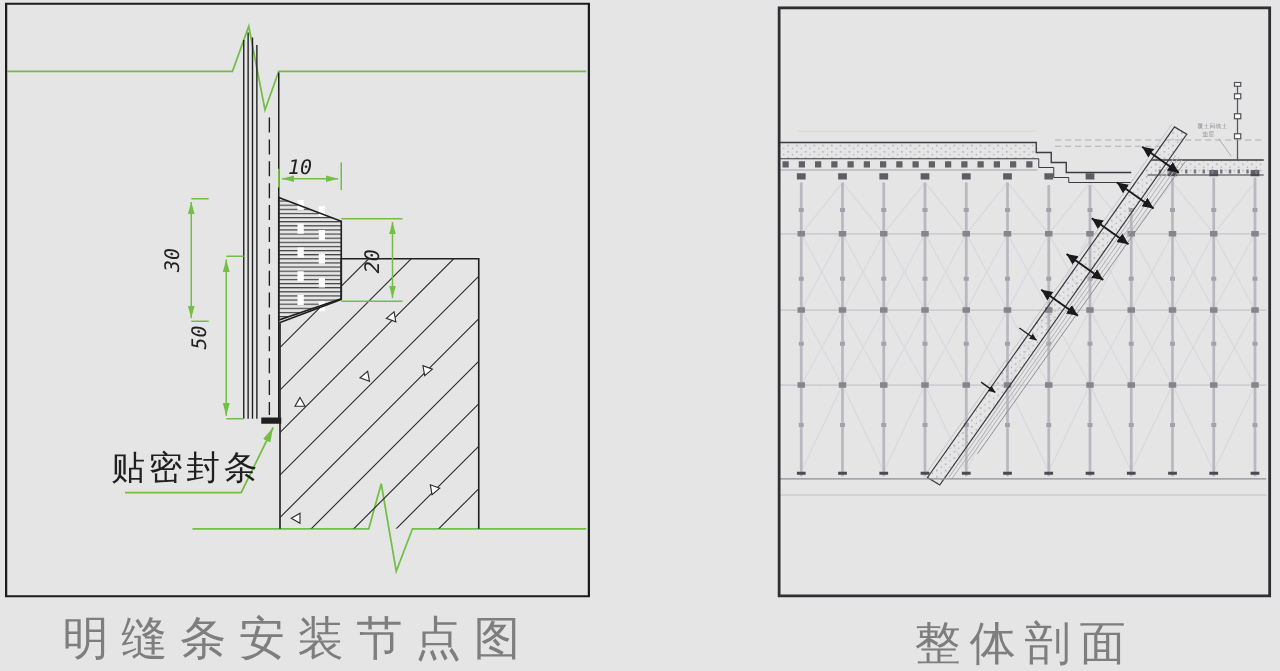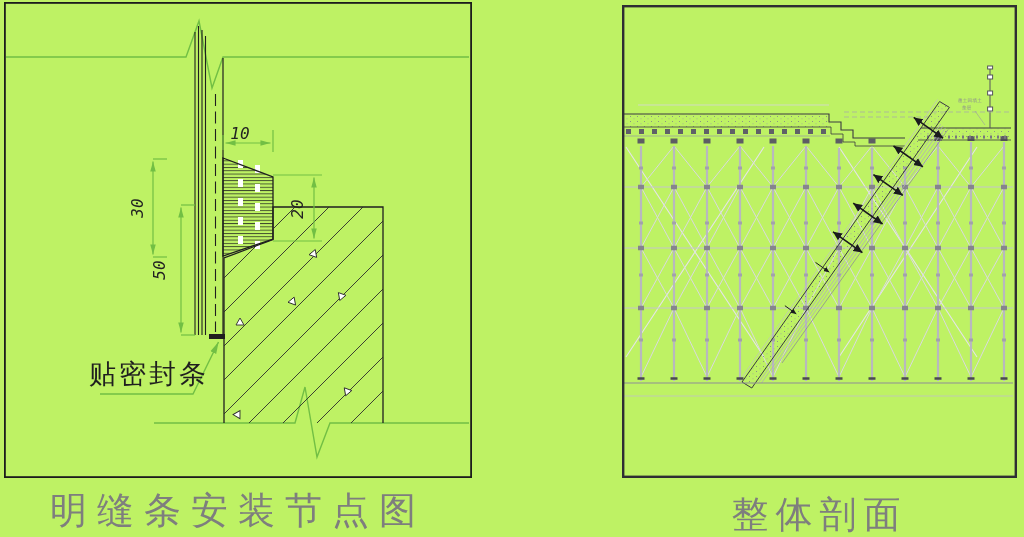--- a/index.html
+++ b/index.html
@@ -1,16 +1,16 @@
 <!DOCTYPE html>
 <html><head>
 <meta charset="utf-8">
 <style>
   html,body{margin:0;padding:0;background:#ffffff;}
-  #stage{position:relative;width:1024px;height:537px;background:#bef264;overflow:hidden;
+  #stage{position:relative;width:1024px;height:537px;background:#e5e5e5;overflow:hidden;
          font-family:"Liberation Sans",sans-serif;}
   .figbox{position:absolute;}
   .caption{position:absolute;text-align:center;color:#7e7e7e;
            font-family:"Liberation Serif",serif;font-weight:400;}
   #cap-left{left:4px;top:486px;width:468px;font-size:37px;letter-spacing:10px;}
   #cap-right{left:622px;top:490px;width:395px;font-size:37px;letter-spacing:7px;}
   svg{display:block;}
   text{user-select:none;}
   .dimtxt{font-family:"DejaVu Sans Mono",monospace;font-style:italic;font-size:16px;fill:#222;}
   .sealtxt{font-family:"Liberation Serif",serif;font-size:27px;fill:#1f1f1f;letter-spacing:3px;}

